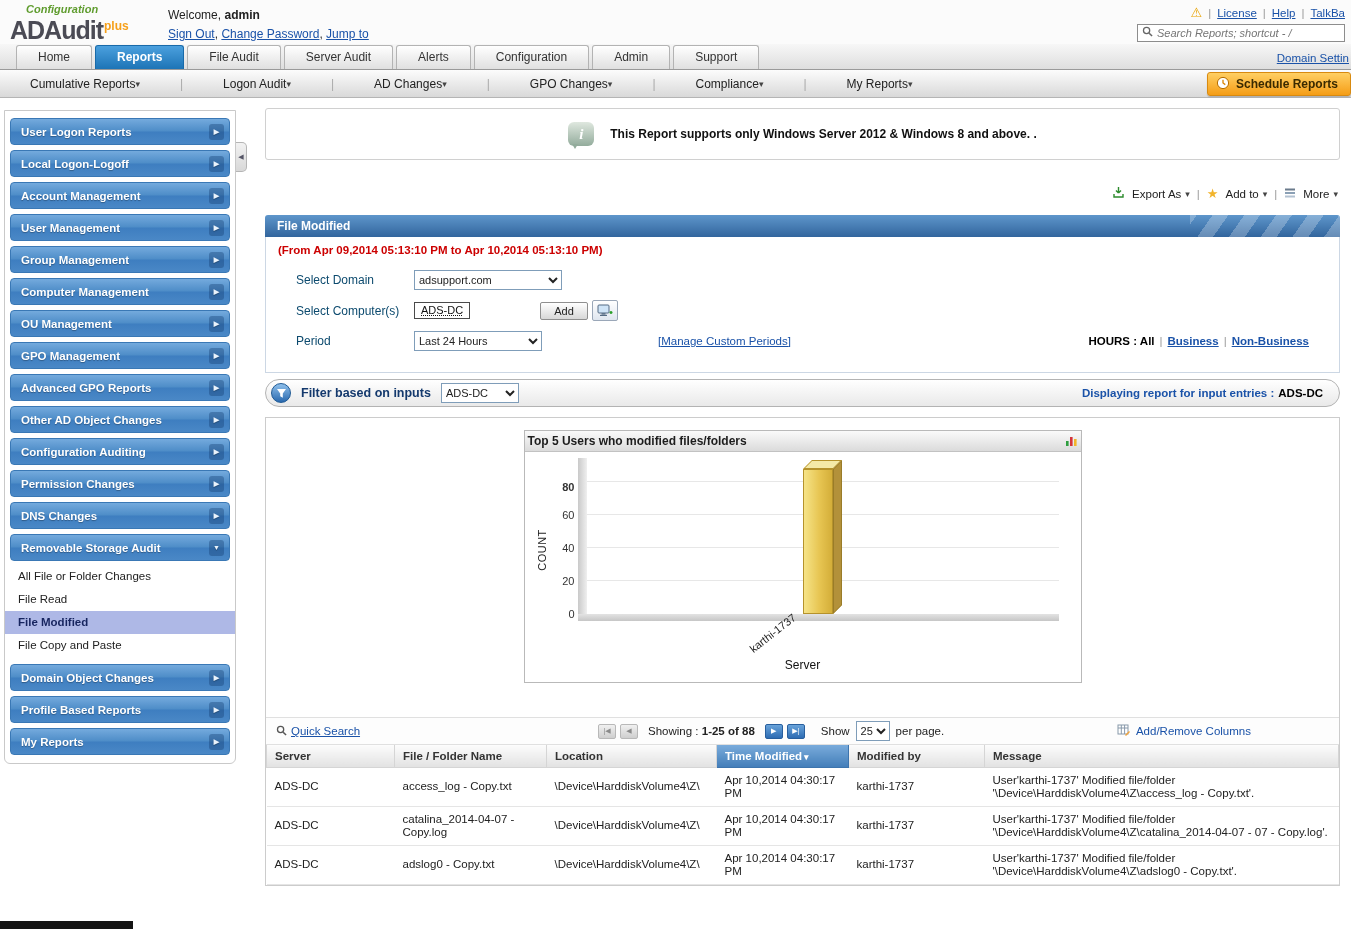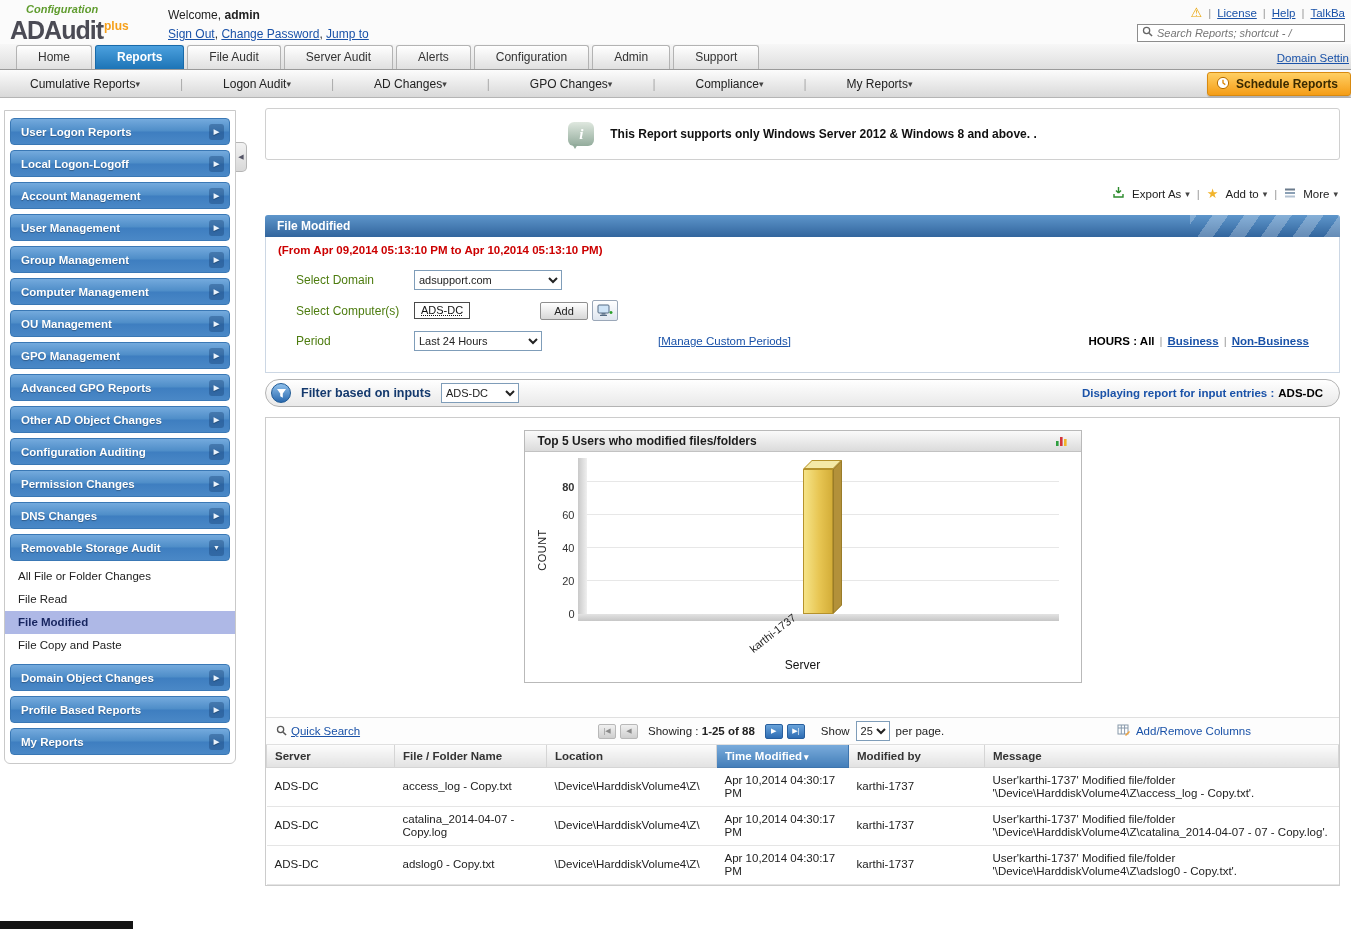--- a/index.html
+++ b/index.html
@@ -58,21 +58,21 @@
 .action-item {display:flex; align-items:center; gap:4px; cursor:pointer; color:#222;}
 .star-glyph {color:#f2b42c; font-size:13px;}
 
 
 .report-header {height:22px; background:linear-gradient(#5e96cb,#32659d); border-radius:3px 3px 0 0; display:flex; align-items:center; padding:0 12px; color:#fff; font-size:12px; font-weight:bold; position:relative; overflow:hidden; margin-top:14px;}
 .report-header::after {content:""; position:absolute; right:0; top:0; width:150px; height:100%; background:repeating-linear-gradient(-55deg, rgba(255,255,255,.25) 0 13px, rgba(255,255,255,0) 13px 26px);}
 .report-body {border:1px solid #ccd7e4; border-top:none; padding:7px 12px 5px; background:#fff;}
 .date-range {color:#cc0000; font-weight:bold; font-size:11.5px; margin-bottom:12px;}
 .form-area {padding:2px 18px 6px;}
 .form-row {display:flex; align-items:center; margin-bottom:10px; font-size:12px;}
-.form-label {width:118px; color:#4d7c0f;}
+.form-label {width:118px; color:#0c4a6e;}
 select {height:20px; border:1px solid #7f9db9; background:#fff; font-size:11px; font-family:"Liberation Sans", sans-serif; color:#222;}
 .sel-domain {width:148px;}
 .sel-period {width:128px;}
 .computer-box {border:1px solid #4a4a4a; padding:1px 6px 2px; font-size:11px; color:#111; text-decoration:underline; text-decoration-style:dotted; cursor:pointer;}
 .add-btn {margin-left:70px; padding:2px 13px; font-size:11px; border:1px solid #8f8f8f; border-radius:2px; background:linear-gradient(#ffffff,#d7d7d7); cursor:pointer; color:#222; font-family:"Liberation Sans", sans-serif;}
 .icon-btn {margin-left:4px; width:26px; height:21px; border:1px solid #9aa7b8; border-radius:2px; background:linear-gradient(#ffffff,#dfe6ef); display:flex; align-items:center; justify-content:center; cursor:pointer;}
 .manage-link {margin-left:116px; font-size:11.5px;}
 .hours-wrap {margin-left:auto; display:flex; align-items:center; gap:5px; font-size:11.5px;}
 .hours-label {font-weight:bold; color:#000;}
 .hours-wrap .link {font-weight:bold;}
@@ -83,21 +83,21 @@
 .filter-label {font-size:12.5px; font-weight:bold; color:#14396d;}
 .sel-filter {width:78px;}
 .displaying {margin-left:auto; font-size:11.5px; font-weight:bold;}
 .d-label {color:#1a52a8;}
 .d-value {color:#000; margin-left:4px;}
 
 
 .results-panel {margin-top:10px; border:1px solid #ccc; background:#fff;}
 .chart-area {padding:12px 0 34px;}
 .chart-box {width:558px; margin:0 auto; border:1px solid #b9b9b9;}
-.chart-titlebar {height:21px; background:linear-gradient(#fafafa,#dbdbdb); border-bottom:1px solid #c2c2c2; display:flex; align-items:center; padding:0 13px; font-size:12px; font-weight:bold; color:#1d1d1d;}
+.chart-titlebar {height:21px; background:linear-gradient(#fafafa,#dbdbdb); border-bottom:1px solid #c2c2c2; display:flex; align-items:center; padding:0 3px; font-size:12px; font-weight:bold; color:#1d1d1d;}
 .chart-icon {margin-left:auto; cursor:pointer; display:flex;}
 .chart-body {height:230px; position:relative; background:#fff;}
 .chart-plot {position:absolute; left:62px; top:14px; width:472px; height:148px;}
 .wall {position:absolute; left:-9px; top:-8px; width:9px; height:calc(100% + 8px); background:linear-gradient(90deg,#c9c9c9,#efefef);}
 .floor {position:absolute; left:-9px; bottom:-7px; width:calc(100% + 9px); height:7px; background:linear-gradient(#e3e3e3,#c6c6c6);}
 .gridline {position:absolute; left:0; width:100%; height:1px; background:#e7e7e7;}
 .chart-yaxis {position:absolute; left:6px; top:14px; width:48px; height:148px;}
 .ytick {position:absolute; right:4px; width:40px; text-align:right; font-size:11px; color:#333;}
 .y-axis-title {position:absolute; left:-4px; top:92px; transform:rotate(-90deg); transform-origin:center; font-size:11px; color:#222; letter-spacing:.5px;}
 .chart-bar {position:absolute; left:216px; bottom:0; width:30px;}

